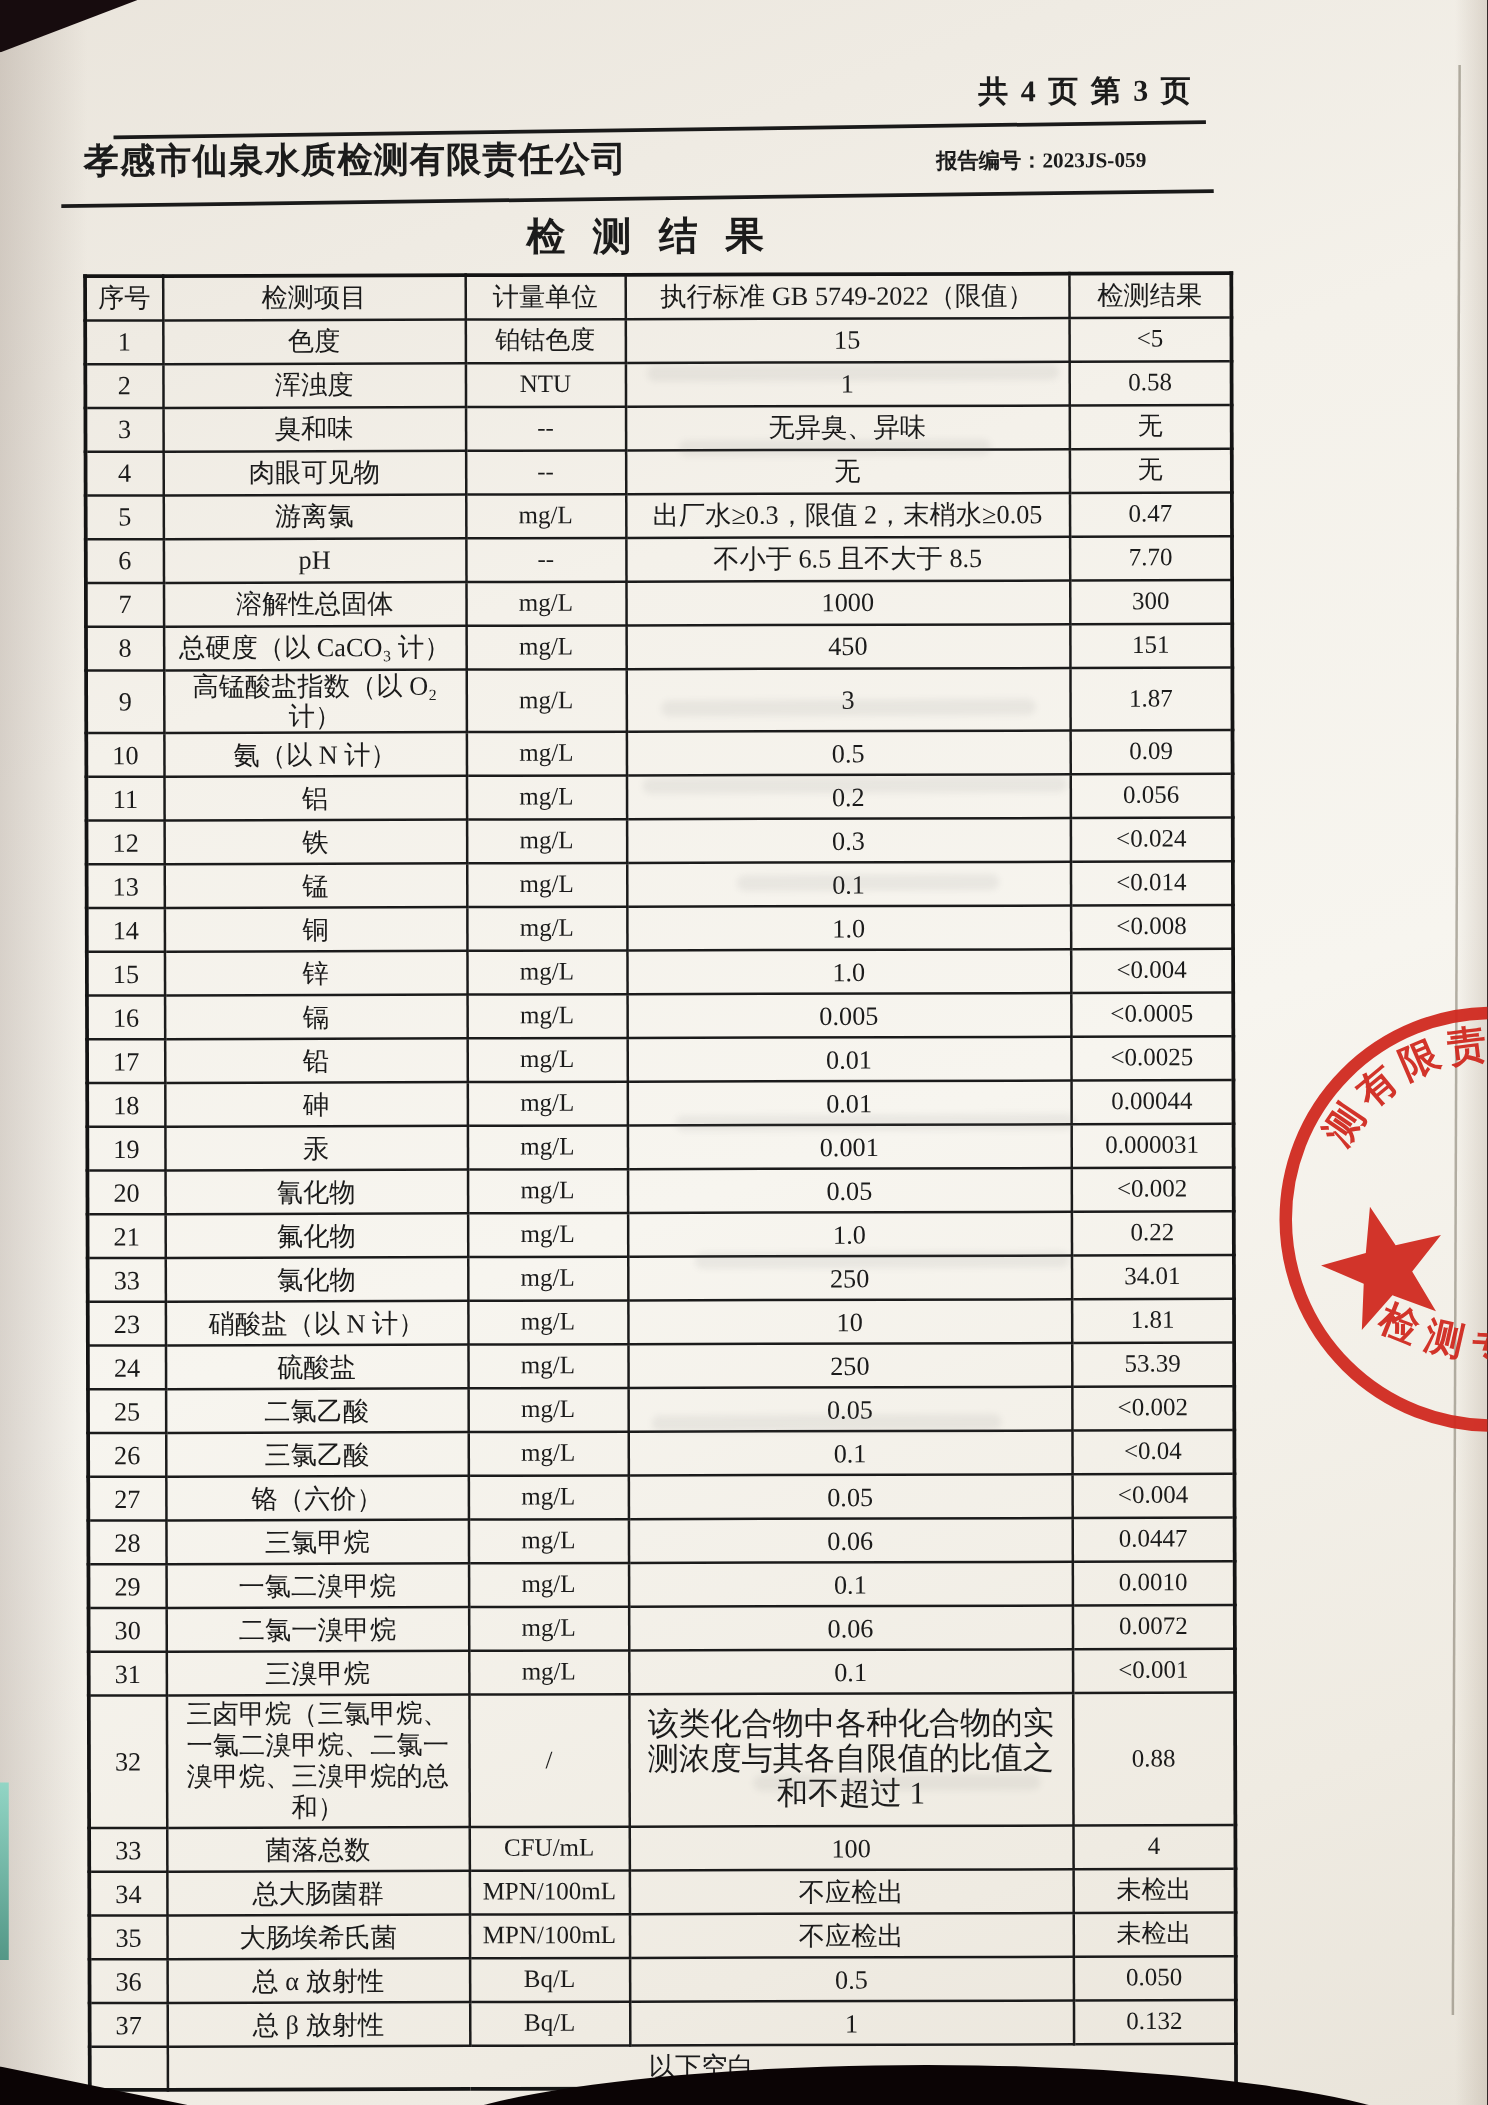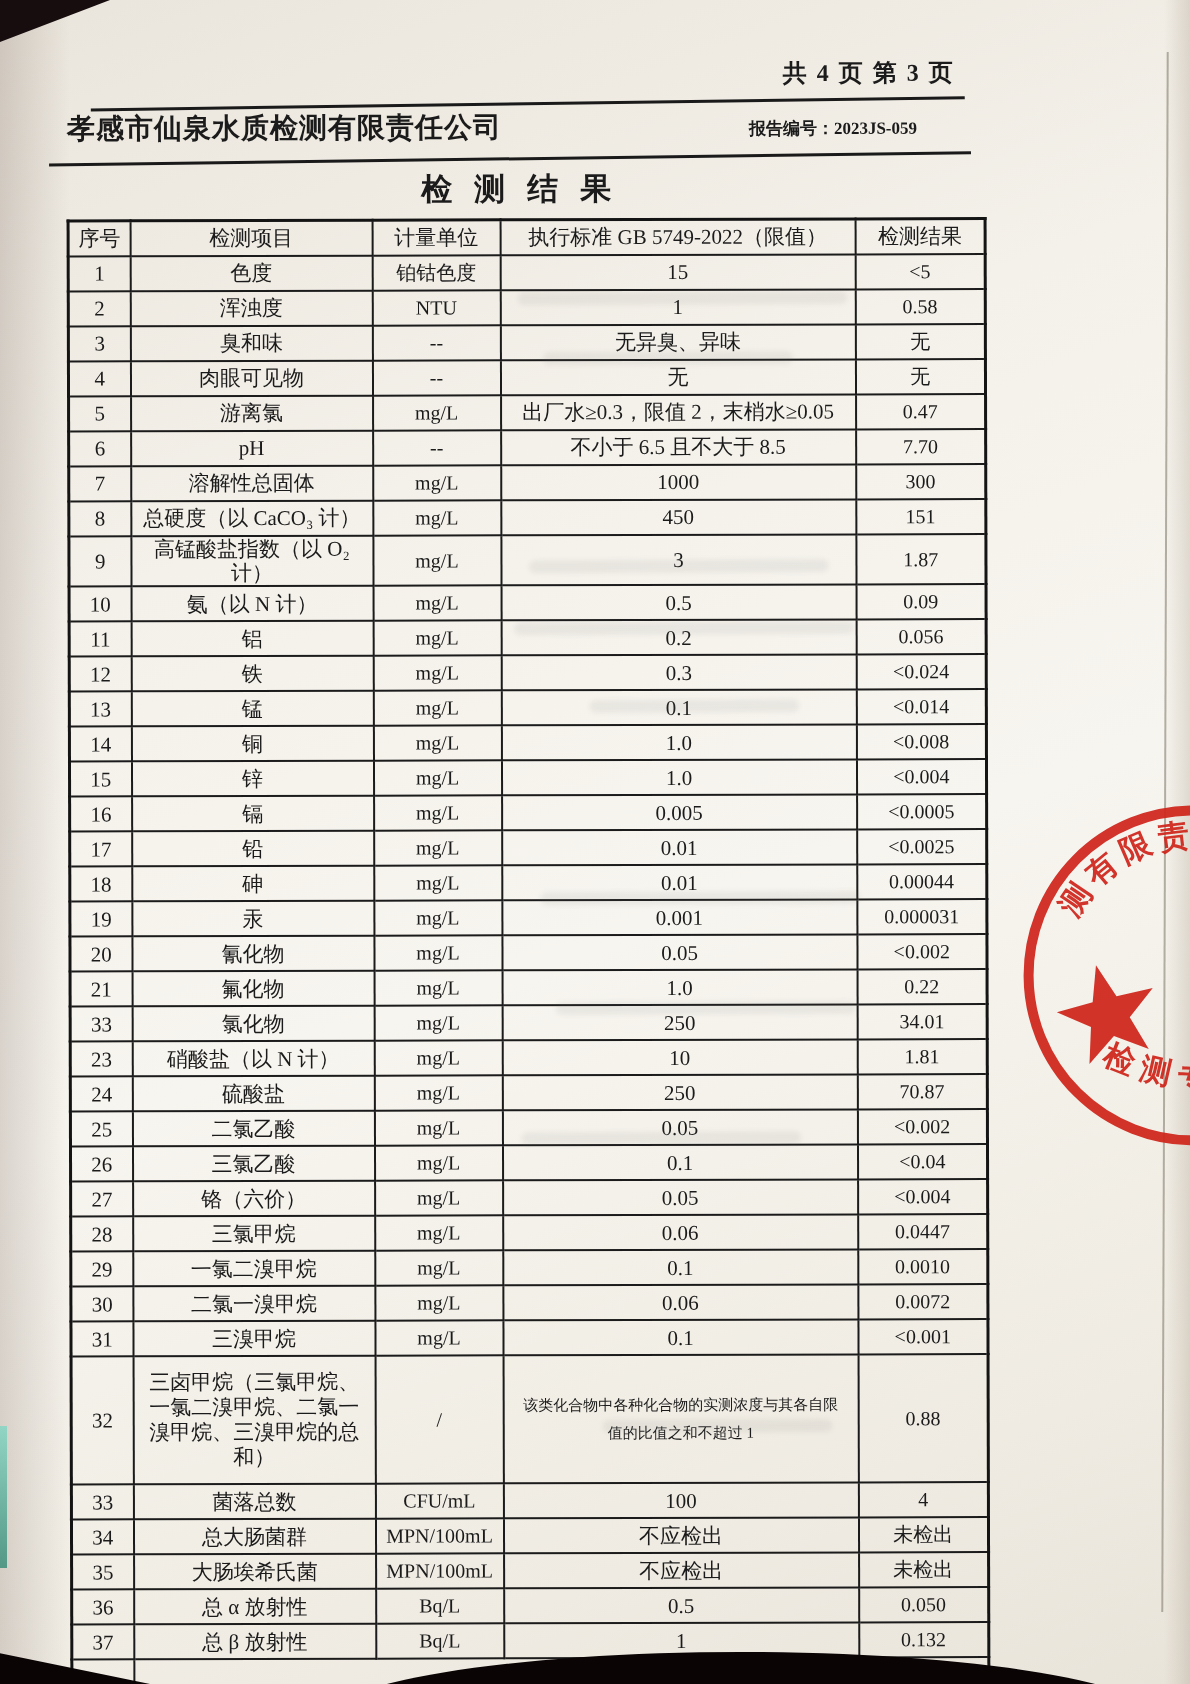--- a/index.html
+++ b/index.html
@@ -47,22 +47,22 @@
   table.results{position:absolute;left:68px;top:218px;width:917px;
     border-collapse:collapse;table-layout:fixed;border:3px solid #141414;
     transform:rotate(.1deg);}
   col.w0{width:62px}col.w1{width:242px}col.w2{width:128px}col.w3{width:355px}col.w4{width:130px}
   .results th,.results td{
     border:2px solid #1b1b1b;text-align:center;vertical-align:middle;
     font-size:21px;padding:0 3px;height:33px;line-height:1.15;
     overflow:hidden;}
   .results th{font-weight:normal;font-size:21px;}
   .results tr.tall td{height:104px;}
-  .results tr.tall td.c1{font-size:21px;line-height:25px;padding:11px 10px;}
-  .results tr.tall td.c3{font-size:15px;line-height:28px;padding:0 12px;}
+  .results tr.tall td.c1{font-size:21px;line-height:25px;padding:0 10px;}
+  .results tr.tall td.c3{font-size:25px;line-height:28px;padding:0 12px;}
   .results td.c2,.results td.c4{font-size:20px;}
   .results tr.blank td{height:32px;border-bottom:none;font-size:21px;}
 
   
   .ghost{position:absolute;background:#6a6a6a;opacity:.09;filter:blur(2.5px);border-radius:7px;height:13px;}
 
   
   .seal{position:absolute;left:1008px;top:806px;opacity:.94;}
   .seal text{font-family:"Liberation Sans","DejaVu Sans",sans-serif;font-weight:bold;}
 </style>
@@ -260,21 +260,21 @@
           <td class="c1">硝酸盐（以 N 计）</td>
           <td class="c2">mg/L</td>
           <td class="c3">10</td>
           <td class="c4">1.81</td>
         </tr>
         <tr>
           <td class="c0">24</td>
           <td class="c1">硫酸盐</td>
           <td class="c2">mg/L</td>
           <td class="c3">250</td>
-          <td class="c4">70.87</td>
+          <td class="c4">53.39</td>
         </tr>
         <tr>
           <td class="c0">25</td>
           <td class="c1">二氯乙酸</td>
           <td class="c2">mg/L</td>
           <td class="c3">0.05</td>
           <td class="c4">&lt;0.002</td>
         </tr>
         <tr>
           <td class="c0">26</td>

